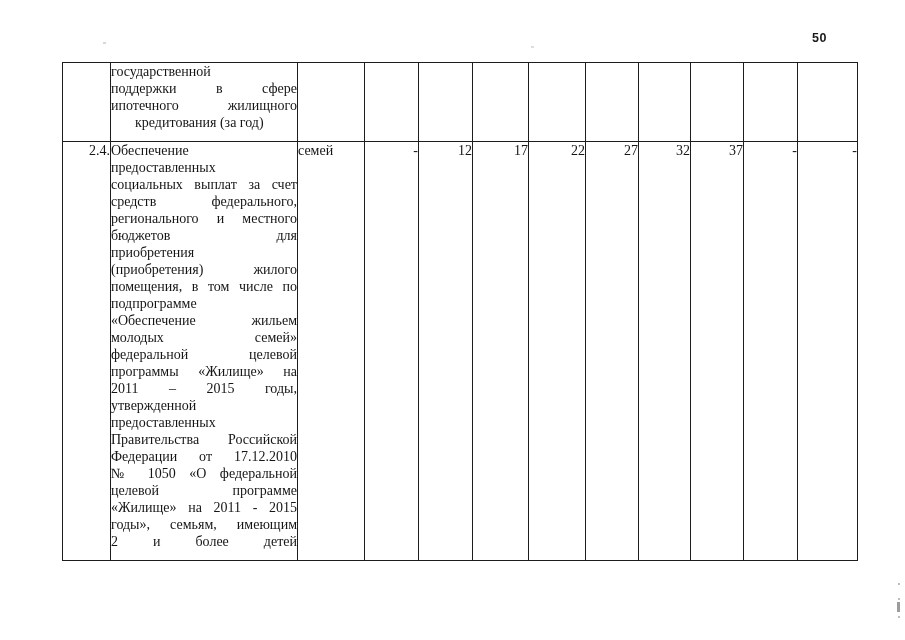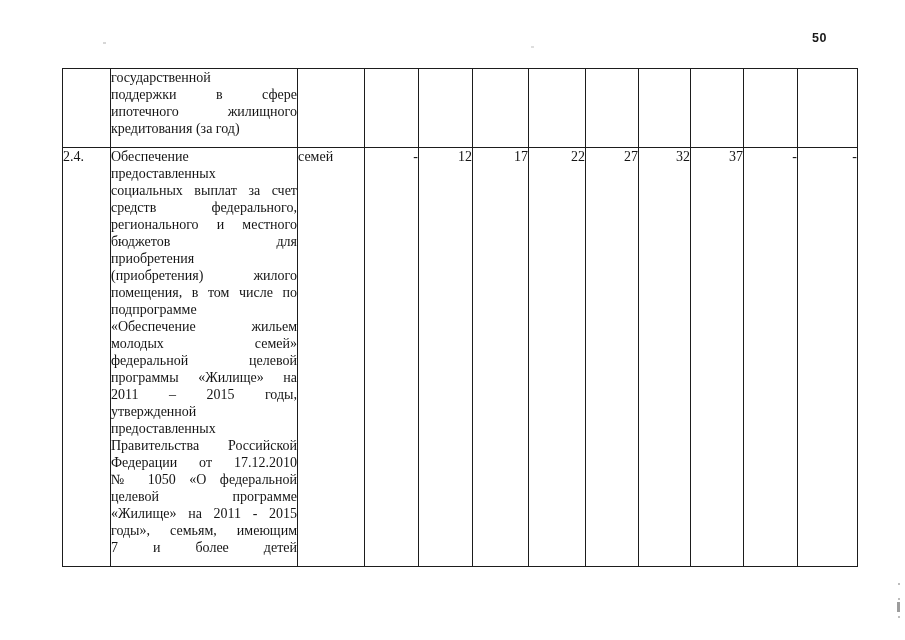--- a/index.html
+++ b/index.html
@@ -22,58 +22,59 @@
     left: 812px;
     font-family: "Liberation Sans", sans-serif;
     font-size: 12.5px;
     font-weight: 600;
     color: #1a1a1a;
     letter-spacing: 0.5px;
     text-align: right;
   }
   table.doc-table {
     position: absolute;
-    top: 68px;
+    top: 62px;
     left: 62px;
     width: 795px;
     border-collapse: collapse;
     table-layout: fixed;
   }
   table.doc-table td {
     border: 1.6px solid #1d1d1d;
     vertical-align: top;
     padding: 0;
     font-size: 14px;
     line-height: 17px;
     color: #151515;
     overflow: hidden;
   }
   tr.row-cont > td { height: 78px; }
   tr.row-main > td { height: 418px; }
   td.c-num {
-    text-align: left;
+    text-align: right;
     padding-top: 4px;
   }
   td.c-text {
     padding: 4px 4px 0 5px;
   }
   td.c-unit {
     padding: 4px 2px 0 5px;
   }
   td.c-val {
     text-align: right;
     padding: 4px 7px 0 2px;
   }
   .jline {
     text-align: justify;
     text-align-last: justify;
     -moz-text-align-last: justify;
   }
   .lines.last-left .jline:last-child {
     text-align-last: left;
+    margin-left: 24px;
     -moz-text-align-last: left;
   }
   .speck {
     position: absolute;
     background: #bdbdbd;
   }
 </style>
 </head>
 <body>
 
@@ -138,21 +139,21 @@
               <div class="jline">программы «Жилище» на</div>
               <div class="jline">2011 – 2015 годы,</div>
               <div class="jline">утвержденной</div>
               <div class="jline">предоставленных</div>
               <div class="jline">Правительства Российской</div>
               <div class="jline">Федерации от 17.12.2010</div>
               <div class="jline">№ 1050 «О федеральной</div>
               <div class="jline">целевой программе</div>
               <div class="jline">«Жилище» на 2011 - 2015</div>
               <div class="jline">годы», семьям, имеющим</div>
-              <div class="jline">7 и более детей</div>
+              <div class="jline">2 и более детей</div>
             </div>
         </td>
         <td class="c-unit">семей</td>
         <td class="c-val">-</td>
         <td class="c-val">12</td>
         <td class="c-val">17</td>
         <td class="c-val">22</td>
         <td class="c-val">27</td>
         <td class="c-val">32</td>
         <td class="c-val">37</td>

